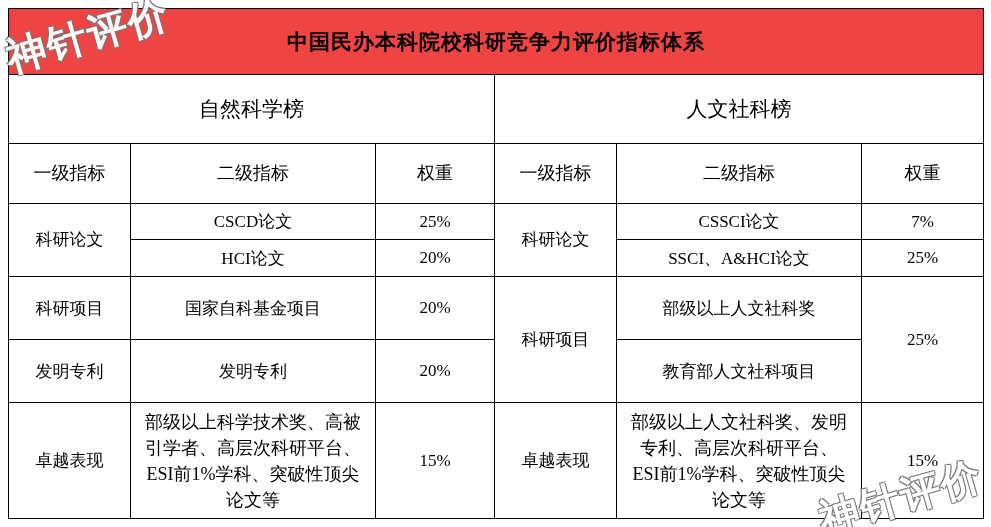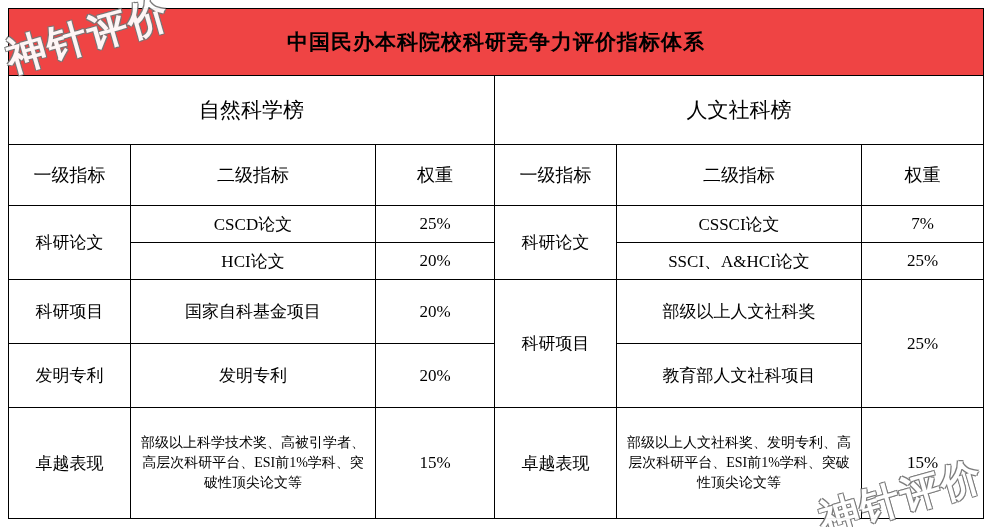--- a/index.html
+++ b/index.html
@@ -54,21 +54,21 @@
     height: 56px;
   }
   .cell {
     font-size: 17px;
   }
   .pct {
     font-size: 17px;
     font-family: "Liberation Serif", "DejaVu Serif", serif;
   }
   .multiline {
-    font-size: 14px;
+    font-size: 18px;
     line-height: 1.45;
     text-align: left;
     padding: 4px 10px;
   }
   .wm {
     position: absolute;
     color: #ffffff;
     font-weight: bold;
     font-family: "Liberation Sans", "DejaVu Sans", sans-serif;
     font-size: 40px;

